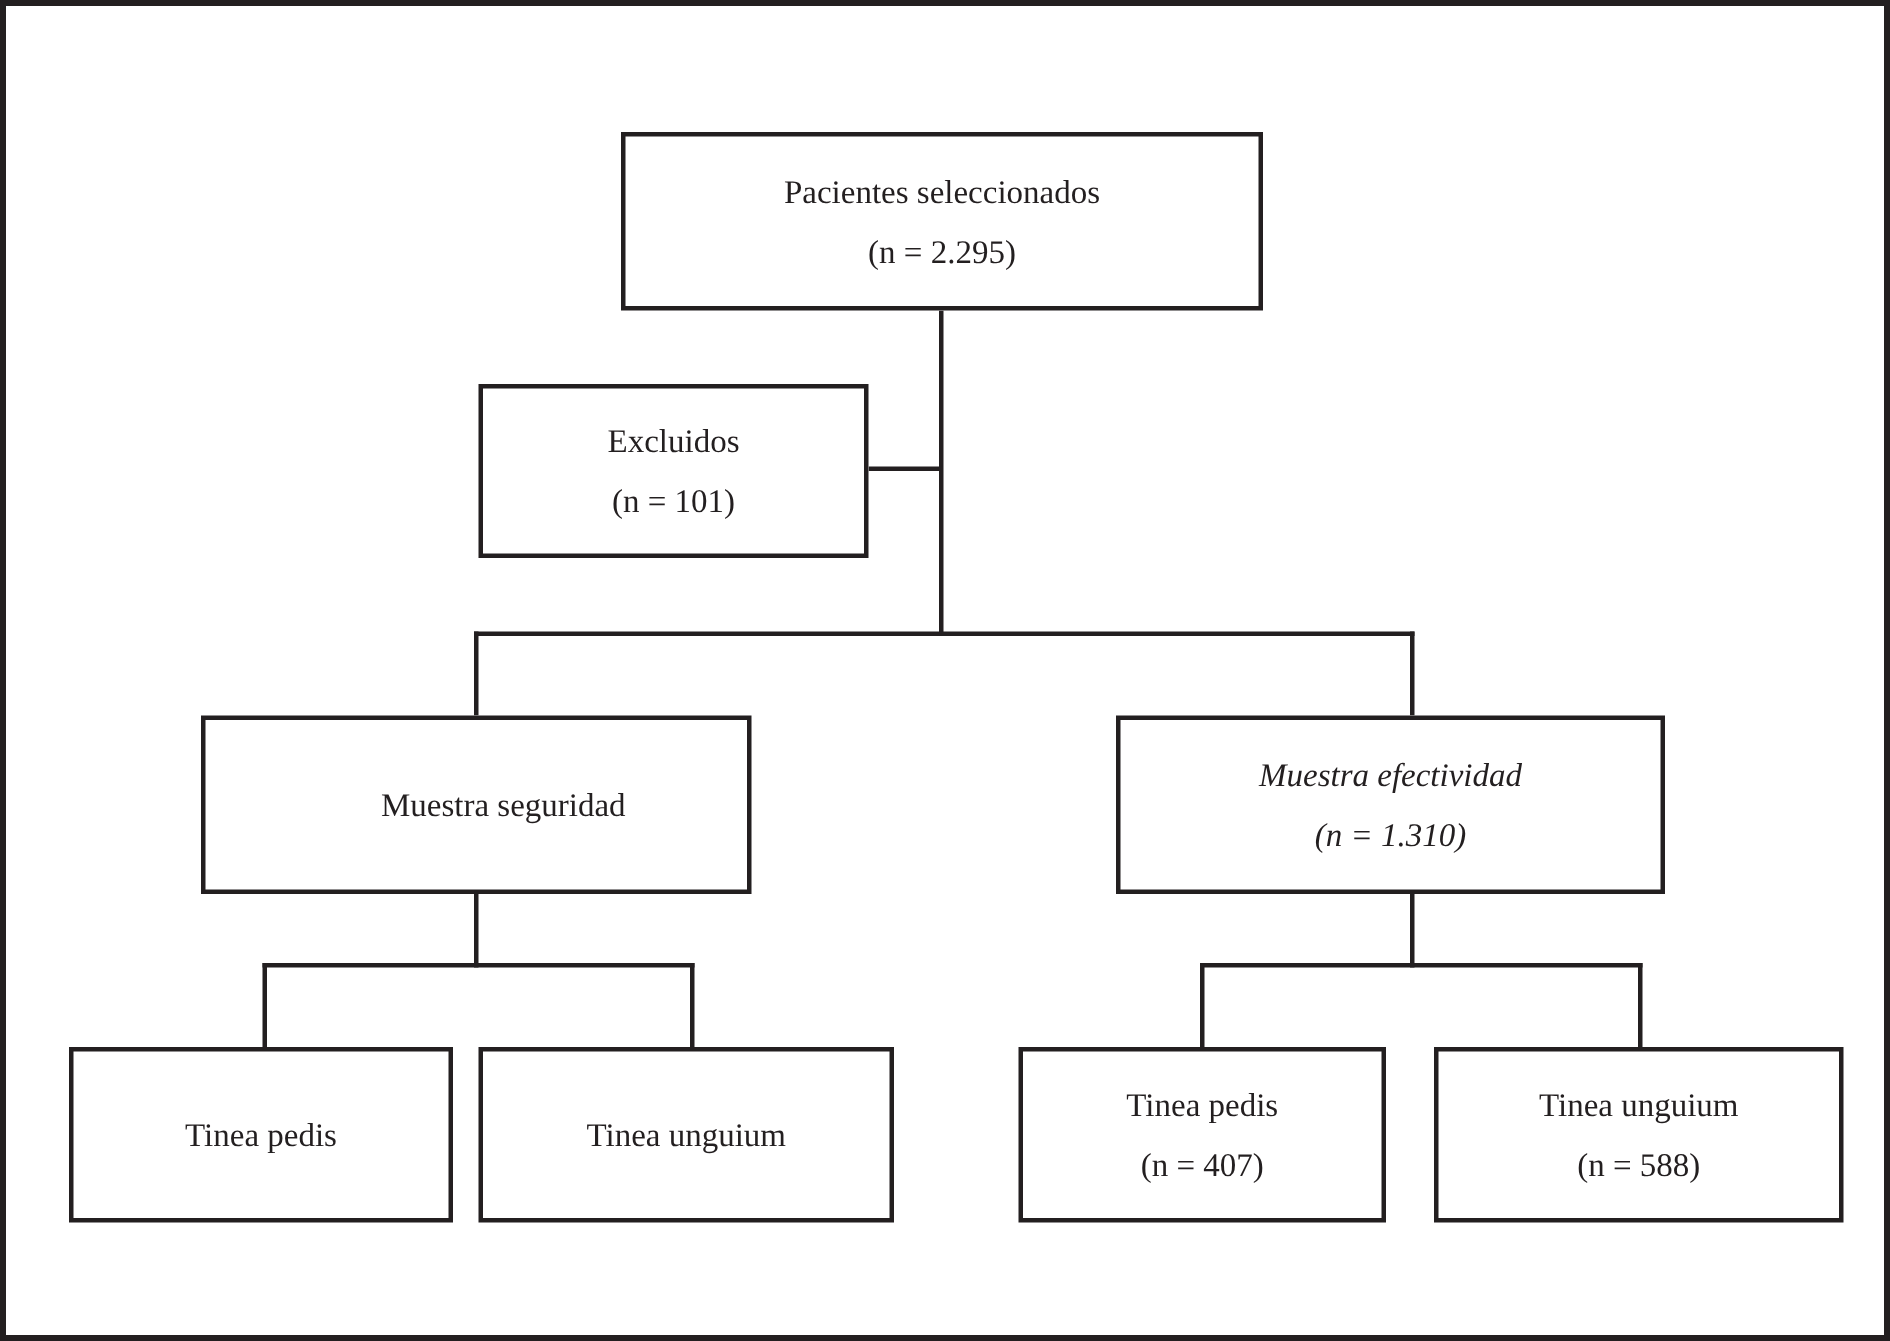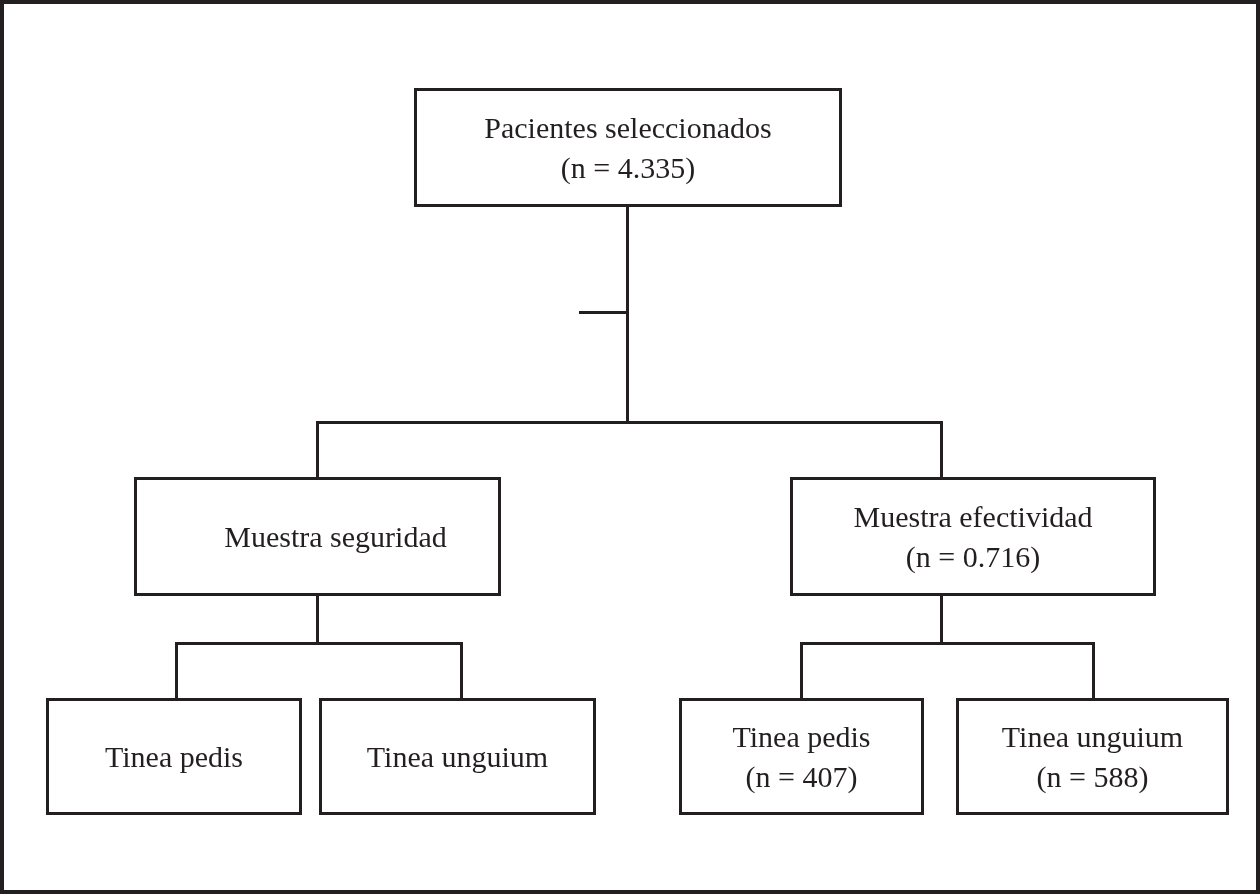--- a/index.html
+++ b/index.html
@@ -21,36 +21,36 @@
   .node {
     position: absolute;
     border: 3px solid #231f20;
     background: #ffffff;
     box-sizing: border-box;
     display: flex;
     flex-direction: column;
     align-items: center;
     justify-content: center;
     text-align: center;
-    font-size: 30px;
+    font-size: 22px;
     line-height: 40px;
     z-index: 2;
   }
   .node .label-line { white-space: nowrap; }
   .node .label-line.species { }
   .edge {
     position: absolute;
     background: #231f20;
     z-index: 1;
   }
   
   #node-selected      { left: 410px; top:  84px; width: 428px; height: 119px; }
   #node-excluded      { left: 315px; top: 252px; width: 260px; height: 116px; }
   #node-safety        { left: 130px; top: 473px; width: 367px; height: 119px; padding-left: 36px; }
-  #node-effectiveness { left: 786px; top: 473px; width: 366px; height: 119px; }
+  #node-effectiveness { left: 740px; top: 473px; width: 366px; height: 119px; font-style: italic; }
   #node-saf-pedis     { left:  42px; top: 694px; width: 256px; height: 117px; }
   #node-saf-unguium   { left: 315px; top: 694px; width: 277px; height: 117px; }
   #node-eff-pedis     { left: 675px; top: 694px; width: 245px; height: 117px; }
   #node-eff-unguium   { left: 952px; top: 694px; width: 273px; height: 117px; }
   
   #edge-main-v        { left: 622px; top: 203px; width: 3px;   height: 217px; }
   #edge-excluded-h    { left: 575px; top: 307px; width: 49px;  height: 3px;   }
   #edge-tbar-h        { left: 312px; top: 417px; width: 627px; height: 3px;   }
   #edge-tbar-left-v   { left: 312px; top: 417px; width: 3px;   height: 56px;  }
   #edge-tbar-right-v  { left: 936px; top: 417px; width: 3px;   height: 56px;  }
@@ -77,31 +77,35 @@
   <div class="edge" id="edge-safety-bar-h"></div>
   <div class="edge" id="edge-saf-p-v"></div>
   <div class="edge" id="edge-saf-u-v"></div>
   <div class="edge" id="edge-eff-down-v"></div>
   <div class="edge" id="edge-eff-bar-h"></div>
   <div class="edge" id="edge-eff-p-v"></div>
   <div class="edge" id="edge-eff-u-v"></div>
 
   <div class="node" id="node-selected">
     <span class="label-line">Pacientes seleccionados</span>
-    <span class="label-line">(n = 4.335)</span>
+    <span class="label-line">(n = 2.295)</span>
   </div>
 
+  <div class="node" id="node-excluded">
+    <span class="label-line">Excluidos</span>
+    <span class="label-line">(n = 101)</span>
+  </div>
 
   <div class="node" id="node-safety">
     <span class="label-line">Muestra seguridad</span>
   </div>
 
   <div class="node" id="node-effectiveness">
     <span class="label-line">Muestra efectividad</span>
-    <span class="label-line">(n = 0.716)</span>
+    <span class="label-line">(n = 1.310)</span>
   </div>
 
   <div class="node" id="node-saf-pedis">
     <span class="label-line species">Tinea pedis</span>
   </div>
 
   <div class="node" id="node-saf-unguium">
     <span class="label-line species">Tinea unguium</span>
   </div>
 

